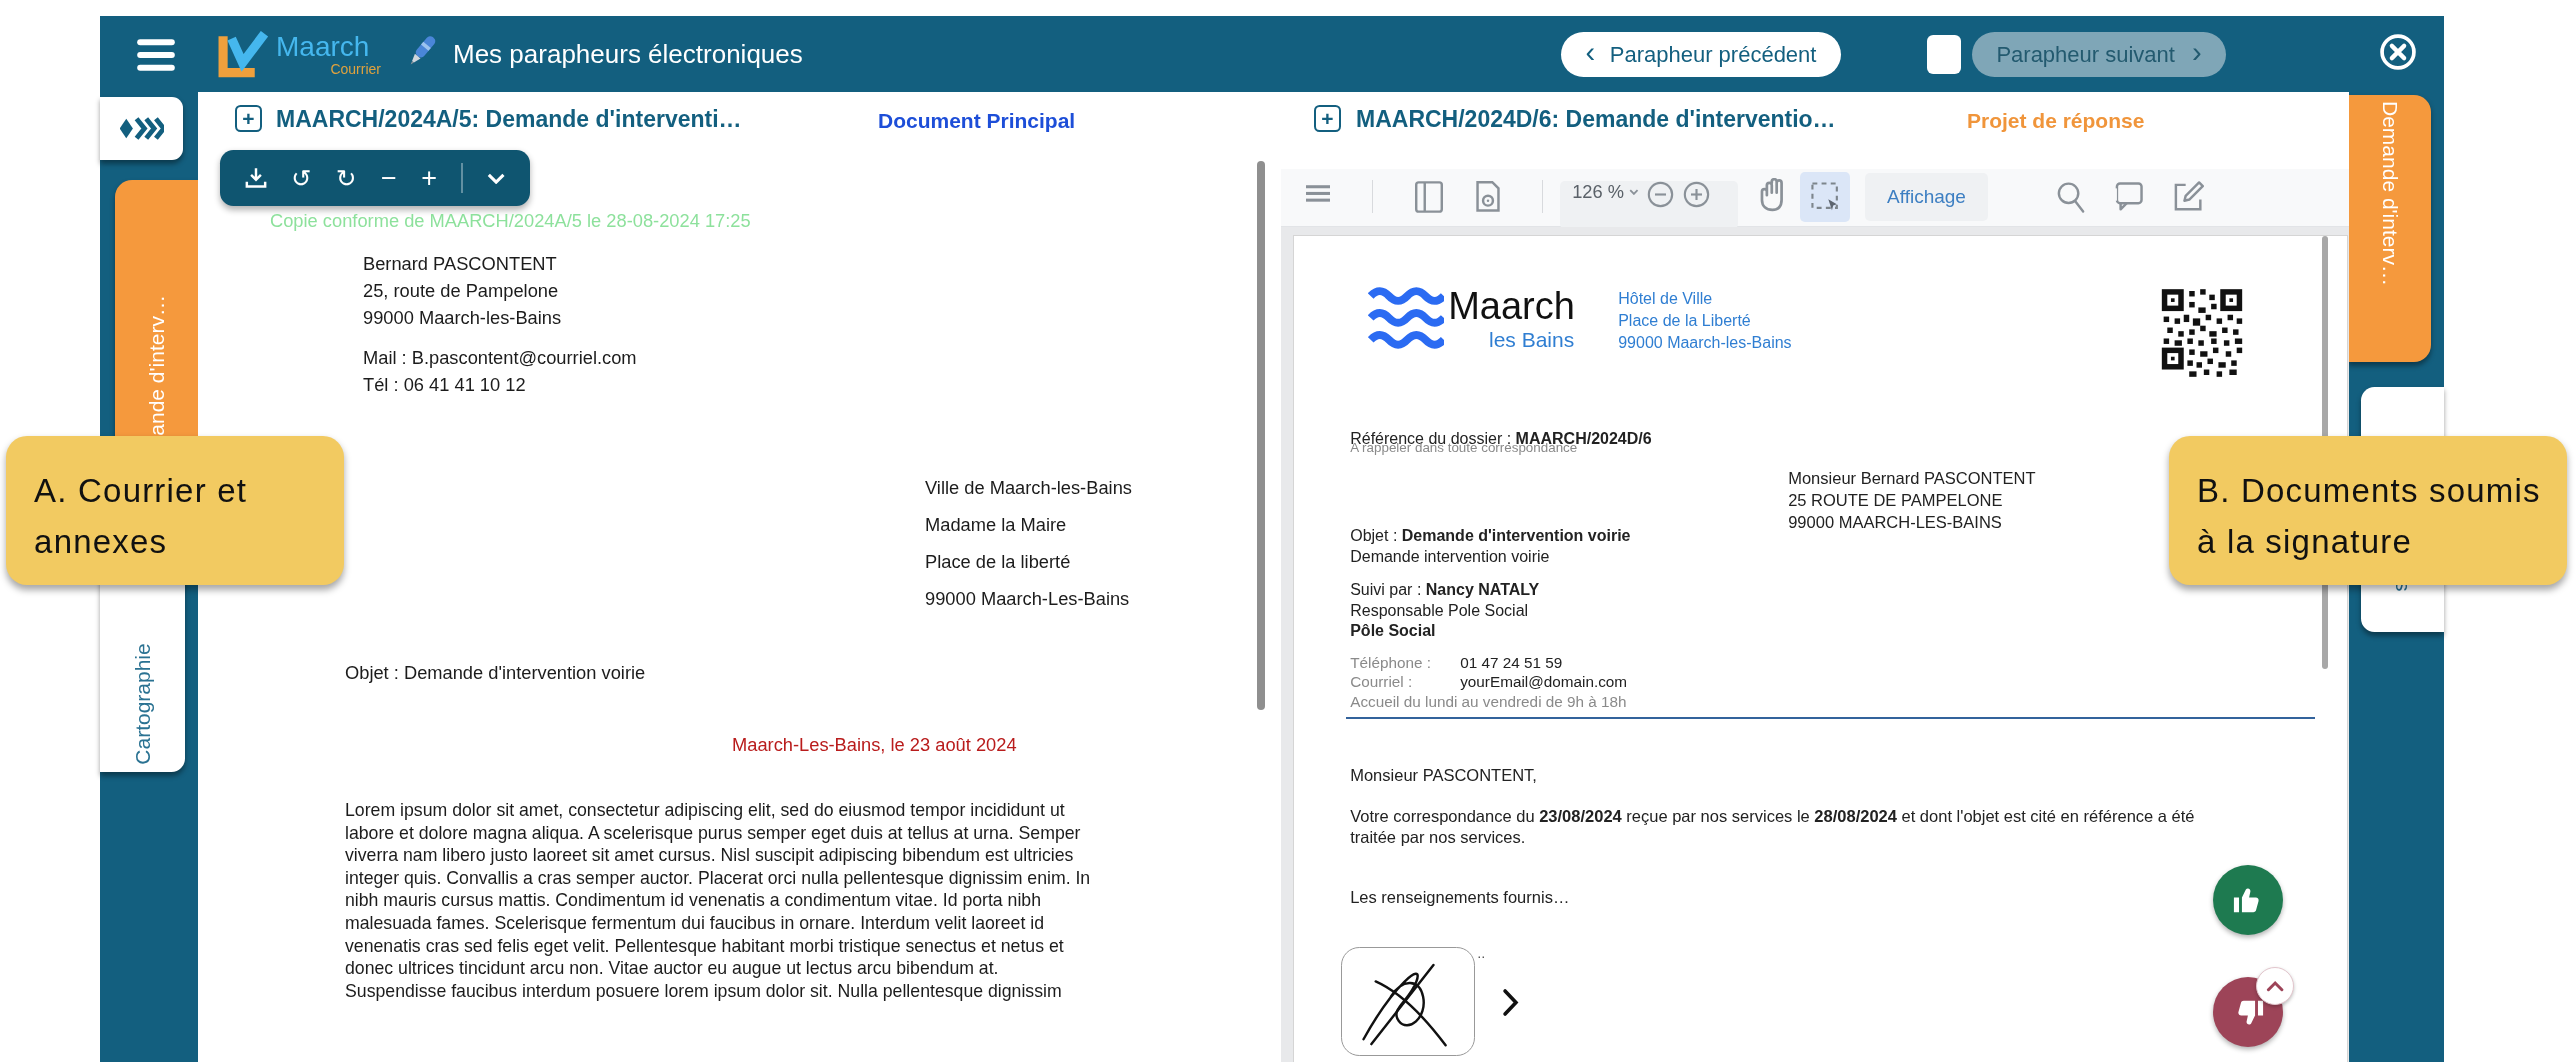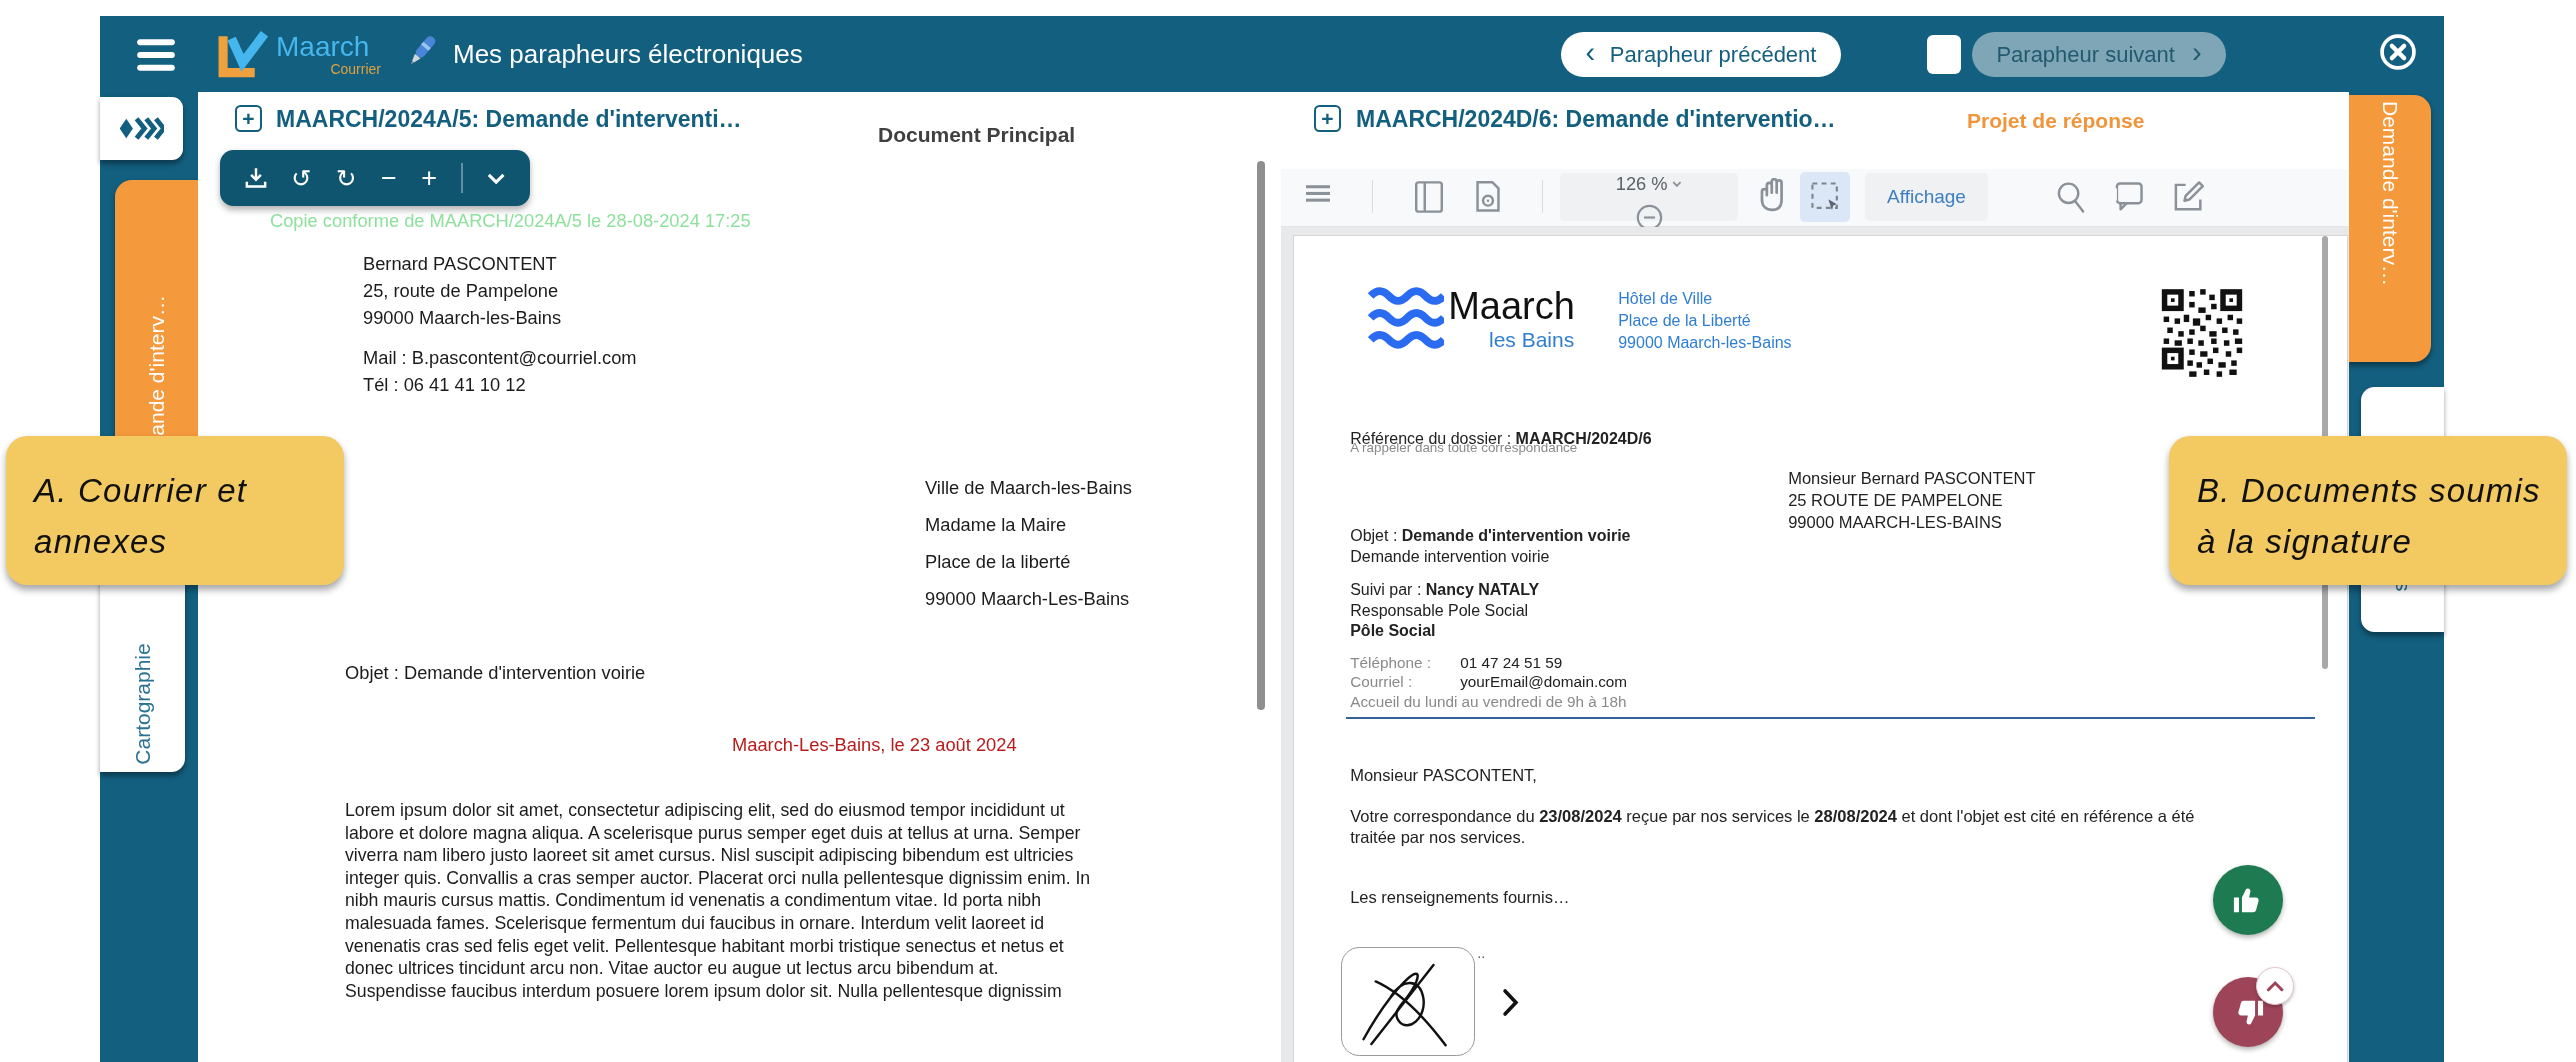--- a/index.html
+++ b/index.html
@@ -5,21 +5,21 @@
   html,body{margin:0;padding:0;background:#ffffff;}
   #screen{position:relative;width:2576px;height:1062px;overflow:hidden;background:#ffffff;
           font-family:"Liberation Sans", sans-serif;color:#222;margin-top:16px;}
   .ab{position:absolute;}
   .teal{background:#135f7f;}
   .vlabel-up{writing-mode:vertical-rl;transform:rotate(180deg);white-space:nowrap;}
   .vlabel-down{writing-mode:vertical-rl;white-space:nowrap;}
   .tab-shadow{box-shadow:0 3.1px 5.5px rgba(0,0,0,.38);}
   .pill{display:flex;align-items:center;border:none;border-radius:23px;font-size:22px;cursor:pointer;}
   .callout{background:#f2ca61;border-radius:21px;box-shadow:0 4.3px 7.3px rgba(0,0,0,.35);
-           color:#111;font-size:33px;line-height:51px;letter-spacing:1.2px;padding:29px 0 0 28px;box-sizing:border-box;font-style:italic;}
+           color:#111;font-size:33px;line-height:51px;letter-spacing:1.2px;padding:29px 0 0 28px;box-sizing:border-box;}
   .doc-blue{color:#2f7ed2;}
   .gray-t{color:#8a8a8a;}
   .b{font-weight:bold;}
   .icbtn{display:flex;align-items:center;justify-content:center;background:none;border:none;cursor:pointer;padding:0;}
   .plusbox{width:27px;height:27px;border:2.4px solid #135f7f;border-radius:5.5px;color:#135f7f;
            font-size:21px;font-weight:bold;display:flex;align-items:center;justify-content:center;background:#fff;}
   .tbdivider{width:1.2px;height:33px;background:#d8dadd;}
   .zgroup{background:#eff1f3;border-radius:4.9px;}
   svg{display:block;}
 </style>
@@ -116,21 +116,21 @@
 
   <div class="ab tab-shadow" style="left:2361px;top:371px;width:83px;height:245px;background:#fff;border-radius:13.4px 0 0 13.4px;
               display:flex;align-items:flex-start;justify-content:center;cursor:pointer;">
     <span class="vlabel-down" style="color:#2a7292;font-size:21px;padding-top:194px;">s</span>
   </div>
 
   <div class="ab" style="left:198px;top:76px;width:1074px;height:986px;background:#fff;"></div>
 
   <button class="ab icbtn plusbox" style="left:235px;top:89px;">+</button>
   <span class="ab b" style="left:276px;top:90px;font-size:23px;color:#135f7f;">MAARCH/2024A/5: Demande d'interventi…</span>
-  <span class="ab b" style="left:878px;top:107px;font-size:21px;color:#404040;">Document Principal</span>
+  <span class="ab b" style="left:878px;top:93px;font-size:21px;color:#1d4ed8;">Document Principal</span>
 
   <div class="ab" style="left:220px;top:134px;width:310px;height:56px;background:#0f5570;border-radius:13.4px;box-shadow:0 3.7px 6.1px rgba(0,0,0,.3);
               display:flex;align-items:center;justify-content:space-evenly;color:#fff;">
     <button class="icbtn" title="">
       <span>
         <svg width="22" height="22" viewBox="0 0 36 36">
           <path d="M18 2 v18 M10 13 l8 8 8-8" stroke="#fff" stroke-width="4" fill="none"></path>
           <path d="M3 24 v8 h30 v-8" stroke="#fff" stroke-width="4" fill="none"></path>
         </svg>
       </span>
@@ -224,21 +224,21 @@
     <span>
       <svg width="26" height="32" viewBox="0 0 42 52">
         <path d="M4 2 h24 l10 10 v36 h-34 z" fill="none" stroke="#8a9198" stroke-width="4"></path>
         <circle cx="21" cy="32" r="8" fill="none" stroke="#8a9198" stroke-width="4"></circle>
         <circle cx="21" cy="32" r="2" fill="#8a9198"></circle>
       </svg>
     </span>
   </button>
   <span class="ab tbdivider" style="left:1542px;top:164px;"></span>
 
-  <div class="ab zgroup" style="left:1560px;top:157px;width:178px;height:48px;display:flex;align-items:center;padding:0 12.2px;box-sizing:border-box;gap:8.5px;flex-direction:column;">
+  <div class="ab zgroup" style="left:1560px;top:165px;width:178px;height:48px;display:flex;align-items:flex-start;padding:0 12.2px;box-sizing:border-box;gap:8.5px;">
     <button class="icbtn" style="font-size:18.3px;color:#5a6168;display:flex;align-items:center;gap:4.9px;">
       <span>126 %</span>
       <span>
         <svg width="9.8" height="6.1" viewBox="0 0 16 10">
             <path d="M2 2 l6 6 6-6" stroke="#8a9198" stroke-width="3" fill="none"></path>
           </svg>
       </span>
     </button>
     <button class="icbtn">
       <span>

